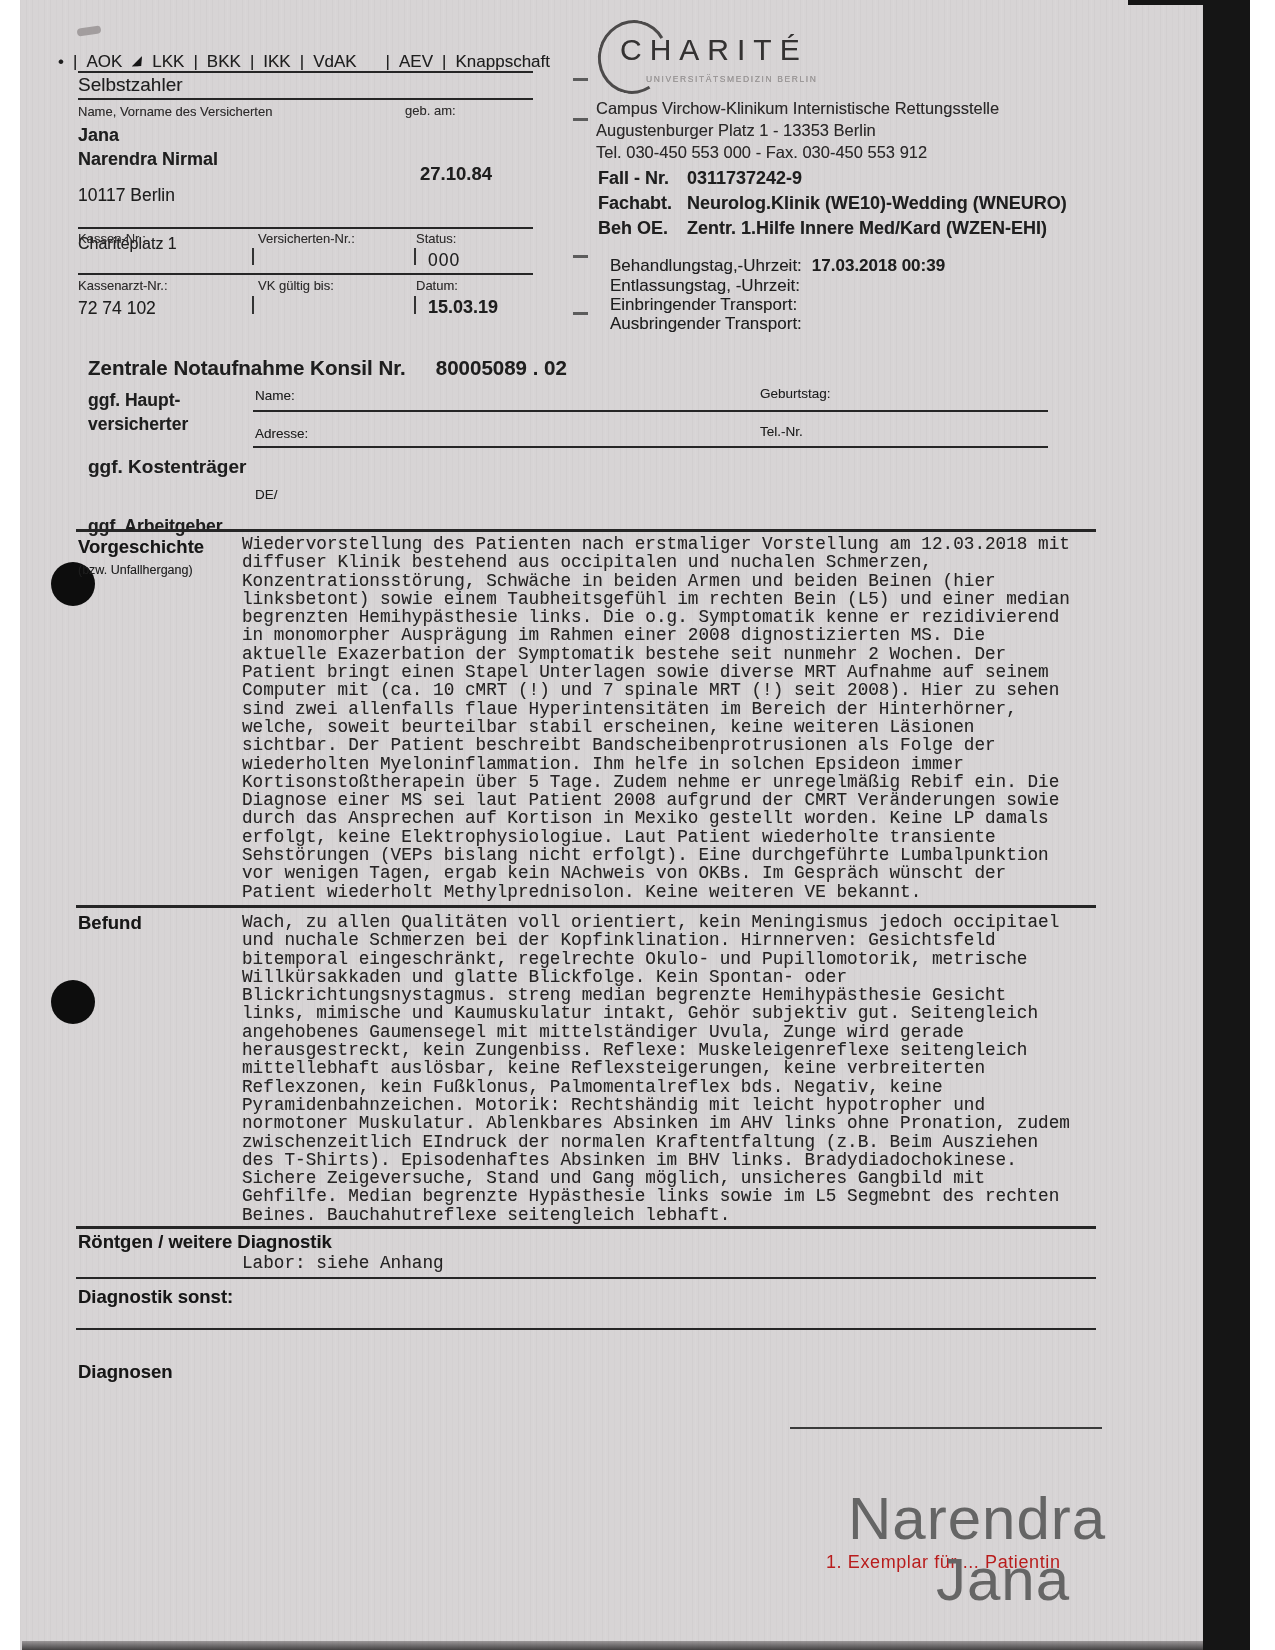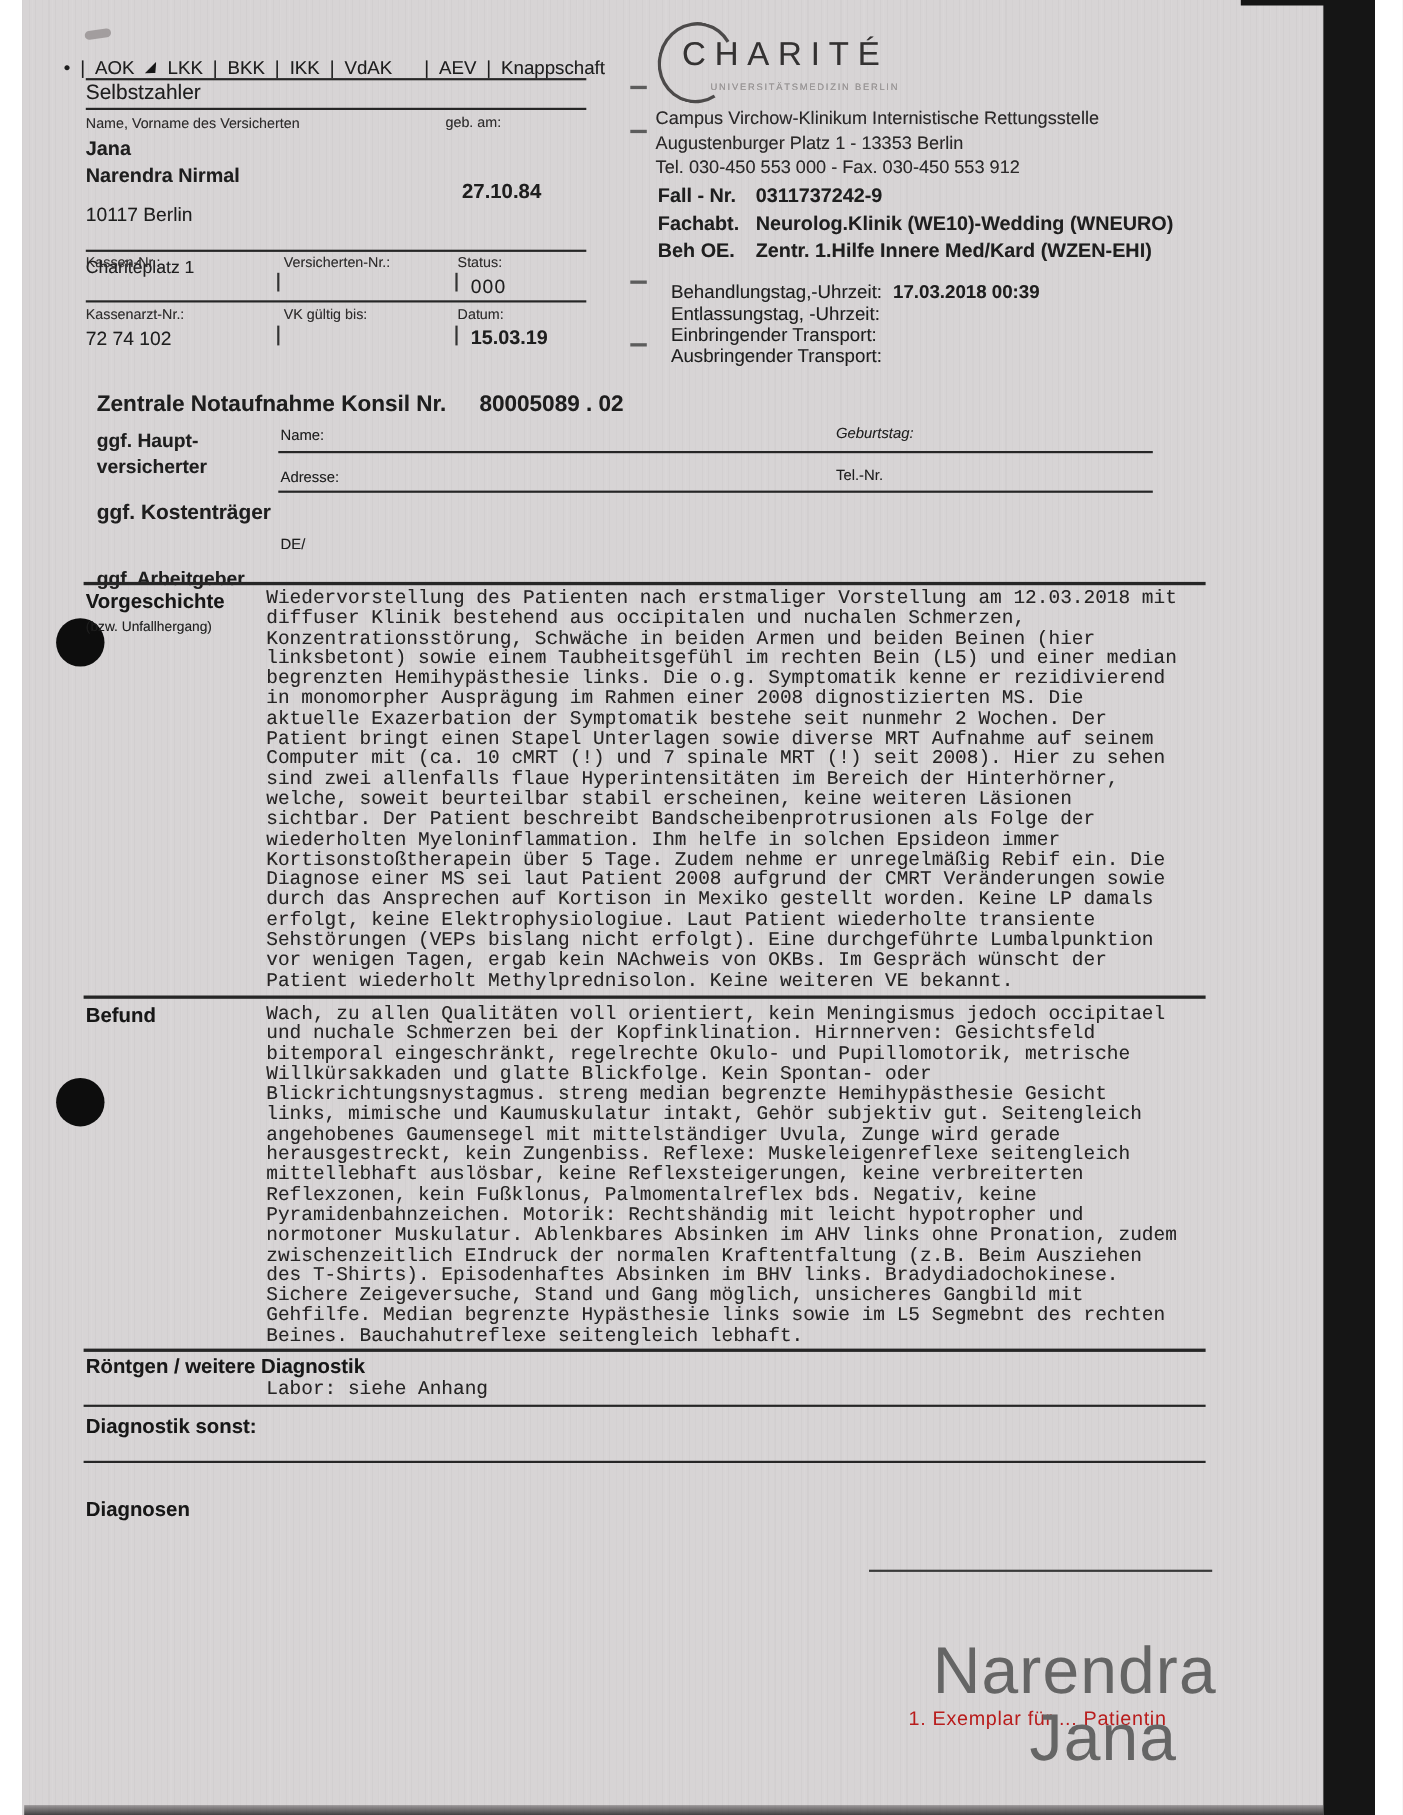--- a/index.html
+++ b/index.html
@@ -124,21 +124,21 @@
   <div class="abs sans bline" style="top:295px;">Einbringender Transport:</div>
   <div class="abs sans bline" style="top:314px;">Ausbringender Transport:</div>
 
   <div class="abs sans row" style="left:88px;top:356px;gap:30px;">
     <span class="b" style="font-size:20.5px;">Zentrale Notaufnahme Konsil Nr.</span>
     <span class="b" style="font-size:20.5px;">80005089 . 02</span>
   </div>
   <div class="abs sans b" style="left:88px;top:390px;font-size:17.5px;">ggf. Haupt-</div>
   <div class="abs sans b" style="left:88px;top:414px;font-size:17.5px;">versicherter</div>
   <div class="abs sans" style="left:255px;top:388px;font-size:13.5px;">Name:</div>
-  <div class="abs sans" style="left:760px;top:386px;font-size:13.5px;font-style:italic;">Geburtstag:</div>
+  <div class="abs sans" style="left:760px;top:386px;font-size:13.5px;">Geburtstag:</div>
   <div class="rule" style="left:253px;top:410px;width:795px;height:1.5px;"></div>
   <div class="abs sans" style="left:255px;top:426px;font-size:13.5px;">Adresse:</div>
   <div class="abs sans" style="left:760px;top:424px;font-size:13.5px;">Tel.-Nr.</div>
   <div class="rule" style="left:253px;top:446px;width:795px;height:1.5px;"></div>
   <div class="abs sans b" style="left:88px;top:456px;font-size:19px;">ggf. Kostenträger</div>
   <div class="abs sans b" style="left:88px;top:480px;font-size:17.5px;margin-top:36px;">ggf. Arbeitgeber</div>
   <div class="abs sans" style="left:255px;top:487px;font-size:13.5px;">DE/</div>
 
   <div class="rule" style="left:76px;top:529px;width:1020px;height:2.5px;"></div>
   <div class="abs sans seclabel" style="top:536px;">Vorgeschichte</div>

